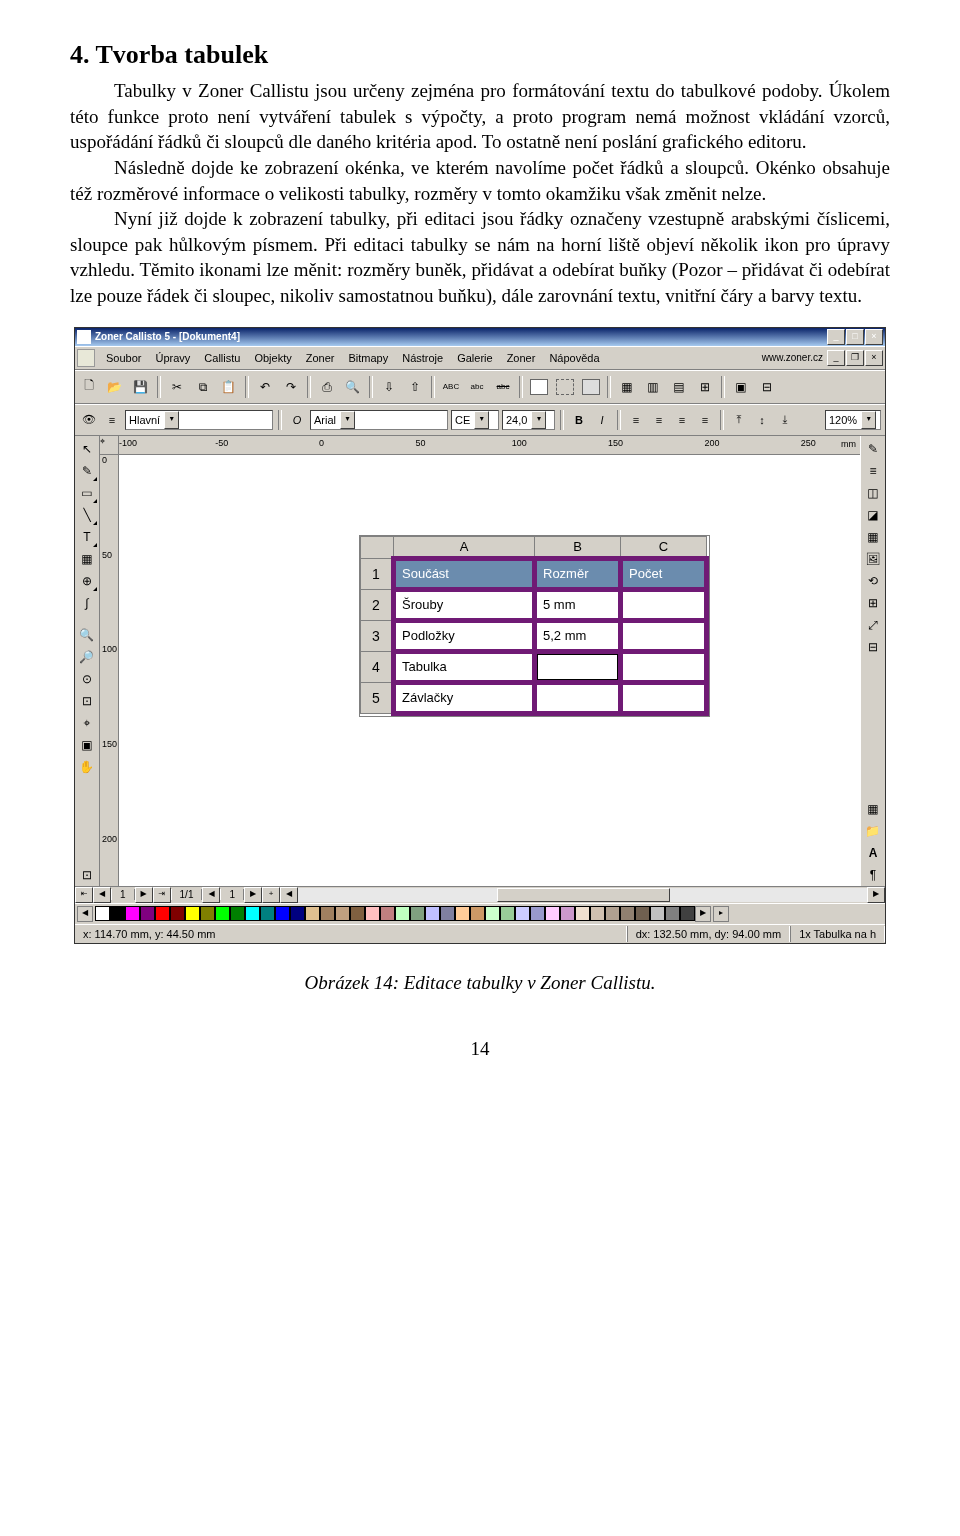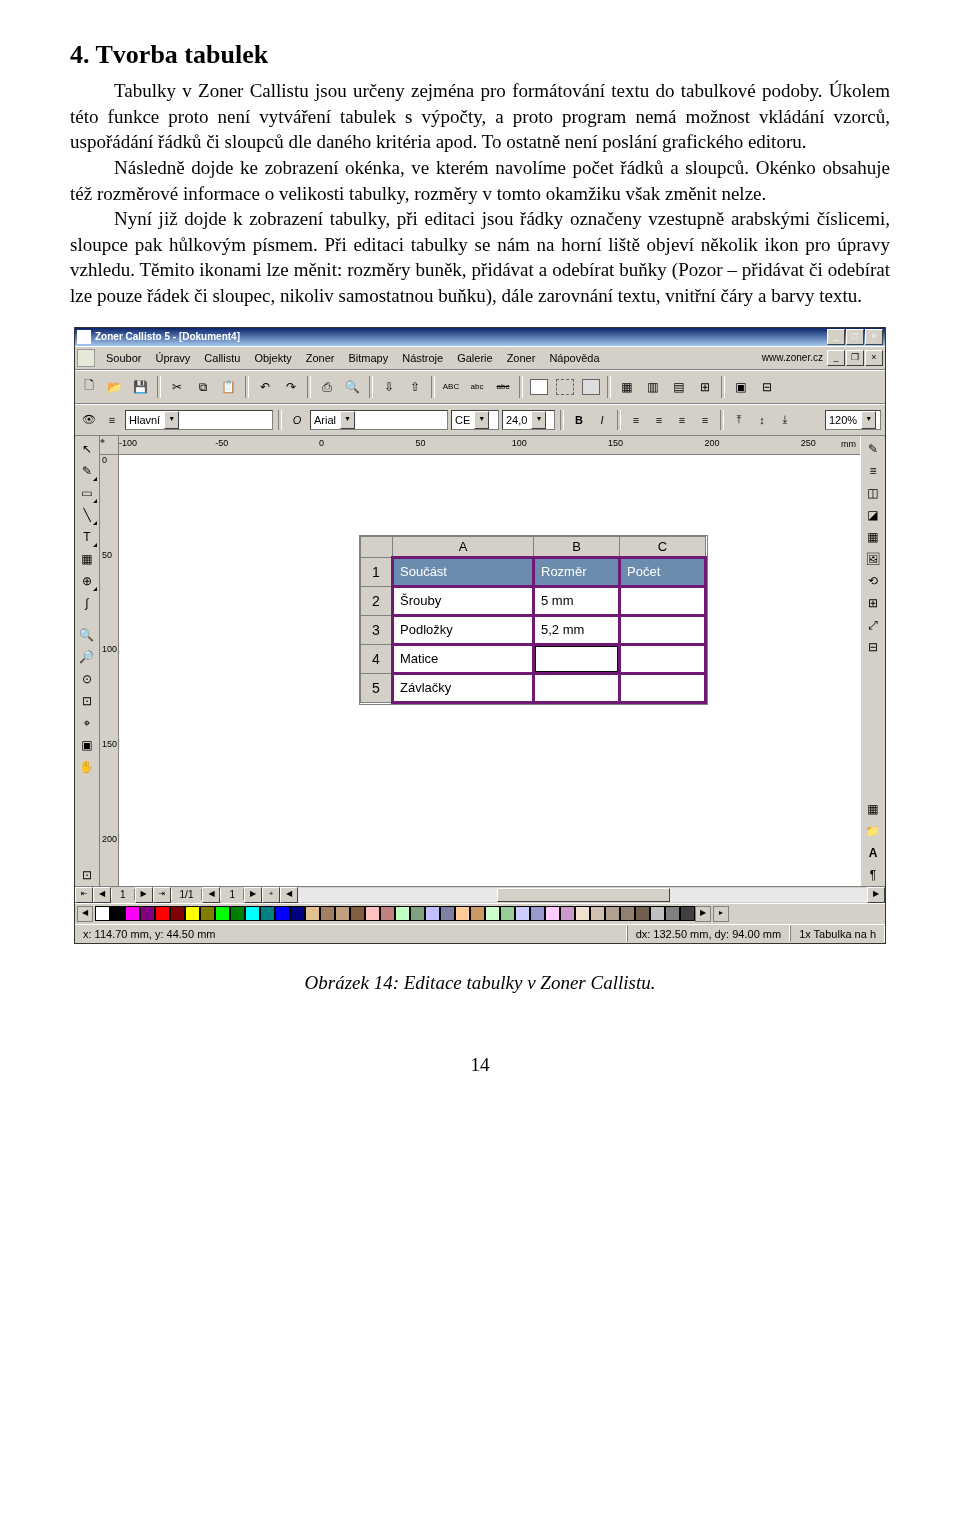--- a/index.html
+++ b/index.html
@@ -2,21 +2,21 @@
 <html><head>
 <meta charset="utf-8">
 <style>
 body{margin:0;padding:0;font-family:"Times New Roman",serif;background:#fff;color:#000;width:960px}
 .page{padding:40px 70px 30px 70px}
 h2{font-size:26px;font-weight:bold;margin:0 0 8px 0}
 .para{font-size:19px;line-height:1.35;text-align:justify;margin:0}
 .indent{text-indent:44px}
 .italic{font-style:italic}
 .caption{text-align:center;font-style:italic;font-size:19px;margin:28px 0 40px 0}
-.pagenum{text-align:center;font-size:19px;margin-top:60px}
+.pagenum{text-align:center;font-size:19px;margin-top:44px}
 
 .app{width:810px;margin:18px auto 0 auto;border:1px solid #333;background:#d4d0c8;font-family:Tahoma,Arial,sans-serif;font-size:11px;color:#000;position:relative}
 .titlebar{background:linear-gradient(#0a246a,#a6caf0);color:#fff;display:flex;align-items:center;height:18px;padding:0 2px}
 .titlebar .ticon{width:14px;height:14px;background:#fff;margin-right:4px}
 .titlebar .ttext{font-weight:bold;font-size:10px;flex:1}
 .winbtns{display:flex;gap:1px}
 .winbtn{width:16px;height:14px;background:#d4d0c8;border:1px solid #fff;border-right-color:#404040;border-bottom-color:#404040;font-size:9px;text-align:center;line-height:12px;font-family:Arial}
 
 .menubar{display:flex;align-items:center;height:20px;padding:1px 2px;border-top:1px solid #fff;border-bottom:1px solid #808080;background:#d4d0c8}
 .menubar .micon{width:16px;height:16px;background:#e8e8d8;border:1px solid #999;margin-right:4px}
@@ -51,21 +51,21 @@
 .vruler{width:18px;background:#d4d0c8;border-right:1px solid #808080;position:relative;font-size:9px}
 .vruler .vtick{position:absolute;left:2px;font-size:9px;writing-mode:horizontal-tb}
 .canvas{flex:1;background:#fff;position:relative;overflow:hidden}
 
 .tablewin{position:absolute;left:240px;top:80px;border:1px solid #808080;background:#d4d0c8}
 .ttable{border-collapse:collapse;background:#fff}
 .ttable th{background:#d4d0c8;border:1px solid #808080;font-weight:normal;font-family:Arial;font-size:13px;padding:2px 0;text-align:center}
 .ttable th.colhead{width:85px}
 .ttable th.colhead.wide{width:140px}
 .ttable th.rowhead{width:30px;font-size:14px}
-.ttable td{border:3px solid #701a75;padding:3px 6px;font-family:Arial;font-size:13px;background:#fff;height:20px}
+.ttable td{border:5px solid #701a75;padding:3px 6px;font-family:Arial;font-size:13px;background:#fff;height:20px}
 .ttable tr.hrow td{background:#6b8cae;color:#fff}
 .ttable td.editing{background:#fff;box-shadow:inset 0 0 0 1px #000}
 
 .scrollbar-h{height:16px;background:#d4d0c8;border-top:1px solid #808080;display:flex;align-items:center}
 .sb-btn{width:16px;height:14px;background:#d4d0c8;border:1px solid #fff;border-right-color:#404040;border-bottom-color:#404040;text-align:center;font-size:8px;line-height:12px}
 .sb-track{flex:1;background:#e8e8e8;height:14px;position:relative}
 .sb-thumb{position:absolute;left:35%;width:30%;height:12px;top:0;background:#d4d0c8;border:1px solid #fff;border-right-color:#404040;border-bottom-color:#404040}
 .sb-info{padding:0 8px;font-size:10px;border-right:1px solid #808080;border-left:1px solid #fff}
 
 .colorbar{height:18px;background:#d4d0c8;border-top:1px solid #fff;display:flex;align-items:center;padding:1px 2px}
@@ -273,21 +273,21 @@
                   <td></td>
                 </tr>
                 <tr>
                   <th class="rowhead">3</th>
                   <td>Podložky</td>
                   <td>5,2 mm</td>
                   <td></td>
                 </tr>
                 <tr>
                   <th class="rowhead">4</th>
-                  <td>Matice</td>
+                  <td>Tabulka</td>
                   <td class="editing"></td>
                   <td></td>
                 </tr>
                 <tr>
                   <th class="rowhead">5</th>
                   <td>Závlačky</td>
                   <td></td>
                   <td></td>
                 </tr>
               </tbody>

